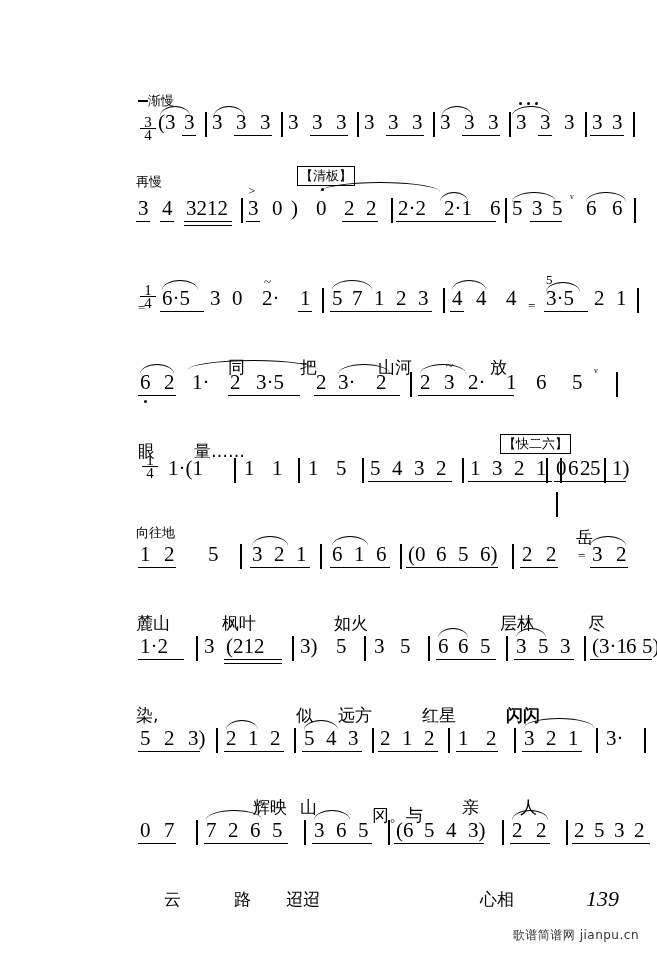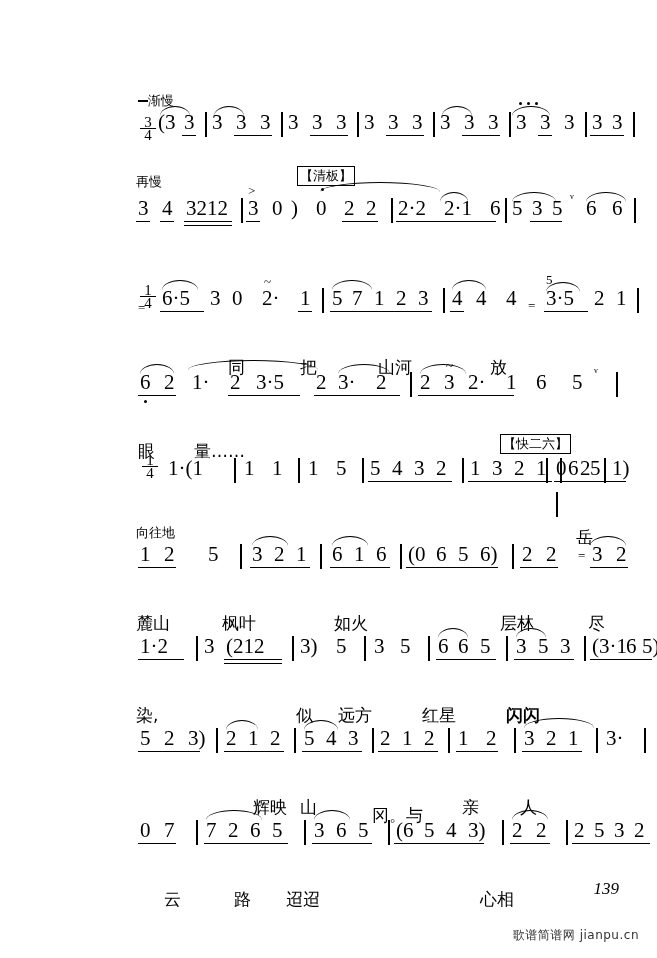--- a/index.html
+++ b/index.html
@@ -103,23 +103,23 @@
   }
   .tempo {
     position: absolute;
     font-family: "DejaVu Sans", sans-serif;
     font-size: 13px;
   }
 
   .pageno {
     position: absolute;
     right: 38px;
-    bottom: 59px;
+    bottom: 46px;
     font-family: "Liberation Serif", serif;
-    font-size: 17px;
+    font-size: 22px;
     font-style: italic;
   }
   .watermark {
     position: absolute;
     right: 18px;
     bottom: 14px;
     font-family: "DejaVu Sans", sans-serif;
     font-size: 12px;
     color: #555;
     letter-spacing: 0.5px;

